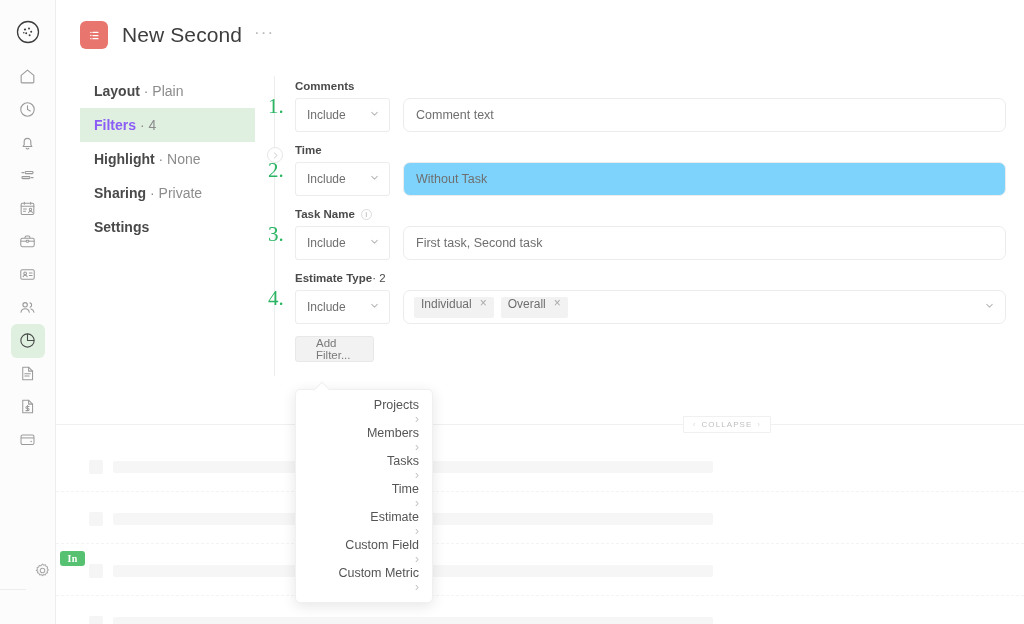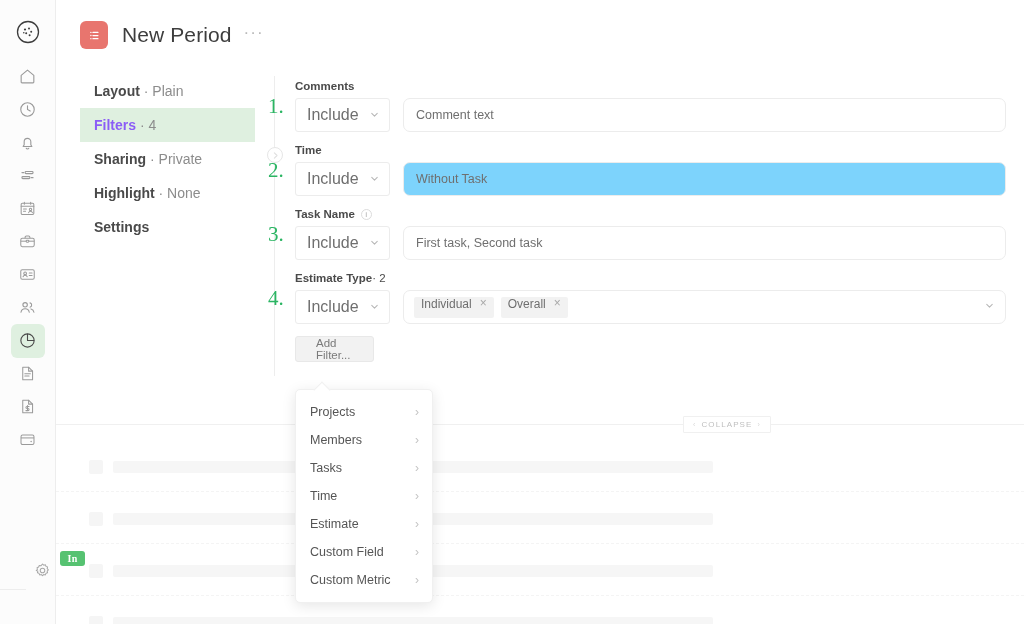--- a/index.html
+++ b/index.html
@@ -92,21 +92,21 @@
   }
   .f-controls { display: flex; align-items: center; }
   .f-num {
     position: absolute; left: 2px; top: 14px; width: 24px;
     color: #2bb563; font-size: 21px; font-family: "Liberation Serif", serif;
     font-weight: normal;
   }
   .sel {
     width: 95px; height: 34px; border: 1px solid #ececec; border-radius: 3px;
     background: #fff; display: flex; align-items: center; justify-content: space-between;
-    padding: 0 9px 0 11px; font-size: 16px; color: #6f6f6f; cursor: pointer;
+    padding: 0 9px 0 11px; font-size: 12px; color: #6f6f6f; cursor: pointer;
     margin-left: 29px;
   }
   .val {
     flex: 1; height: 34px; border: 1px solid #ececec; border-radius: 7px;
     background: #fff; display: flex; align-items: center; padding: 0 12px;
     font-size: 12.5px; color: #6f6f6f; margin-left: 13px; cursor: text;
   }
   .val.dim { background: #7dd3fc; }
   .val.tags { padding: 0 10px; gap: 7px; cursor: default; }
   .tag {
@@ -128,22 +128,22 @@
     position: absolute; left: 295px; top: 389px; width: 138px;
     background: #fff; border: 1px solid #f0f0f0; border-radius: 5px;
     box-shadow: 0 3px 14px rgba(0,0,0,.10); padding: 8px 0; z-index: 20;
   }
   .menu::before {
     content: ""; position: absolute; top: -6px; left: 20px; width: 11px; height: 11px;
     background: #fff; border-left: 1px solid #f0f0f0; border-top: 1px solid #f0f0f0;
     transform: rotate(45deg);
   }
   .menu-item {
-    height: 28px; display: flex; align-items: center; justify-content: space-between;
-    padding: 0 13px 0 14px; font-size: 12.5px; color: #555; cursor: pointer;
+    height: 28px; display: flex; align-items: flex-end; justify-content: space-between;
+    padding: 0 13px 0 14px; font-size: 12.5px; color: #555; cursor: pointer; flex-direction: column;
   }
   .menu-item .arr { color: #c4c4c4; font-size: 12px; }
 
   
   .collapse-bar {
     position: absolute; left: 56px; top: 424px; width: 968px; height: 1px;
     background: #f0f0f0;
   }
   .collapse-pill {
     position: absolute; left: 683px; top: 416px; height: 17px; padding: 0 9px;
@@ -306,29 +306,29 @@
 
   <div class="header">
     <div class="doc-icon">
       <svg class="ic" width="15" height="15" viewBox="0 0 24 24" fill="none" stroke="#fff" stroke-width="2" stroke-linecap="round">
         <path d="M9.5 7h8M9.5 12h8M9.5 17h8"></path>
         <circle cx="6.2" cy="7" r="1.15" fill="#fff" stroke="none"></circle>
         <circle cx="6.2" cy="12" r="1.15" fill="#fff" stroke="none"></circle>
         <circle cx="6.2" cy="17" r="1.15" fill="#fff" stroke="none"></circle>
       </svg>
     </div>
-    <div class="doc-title">New Period</div>
+    <div class="doc-title">New Second</div>
     <div class="dots">···</div>
   </div>
 
   <div class="nav" id="nav-list">
       <div class="nav-item"><b>Layout</b><span> · Plain</span></div>
       <div class="nav-item active"><b>Filters</b><span> · 4</span></div>
+      <div class="nav-item"><b>Highlight</b><span> · None</span></div>
       <div class="nav-item"><b>Sharing</b><span> · Private</span></div>
-      <div class="nav-item"><b>Highlight</b><span> · None</span></div>
       <div class="nav-item"><b>Settings</b></div>
     </div>
 
   <div class="v-divider"></div>
   <div class="v-toggle">
     <svg class="ic" width="9" height="9" viewBox="0 0 24 24" fill="none" stroke="#e0e0e0" stroke-width="3" stroke-linecap="round" stroke-linejoin="round">
       <path d="M9 5l7 7-7 7"></path>
     </svg>
   </div>
 

